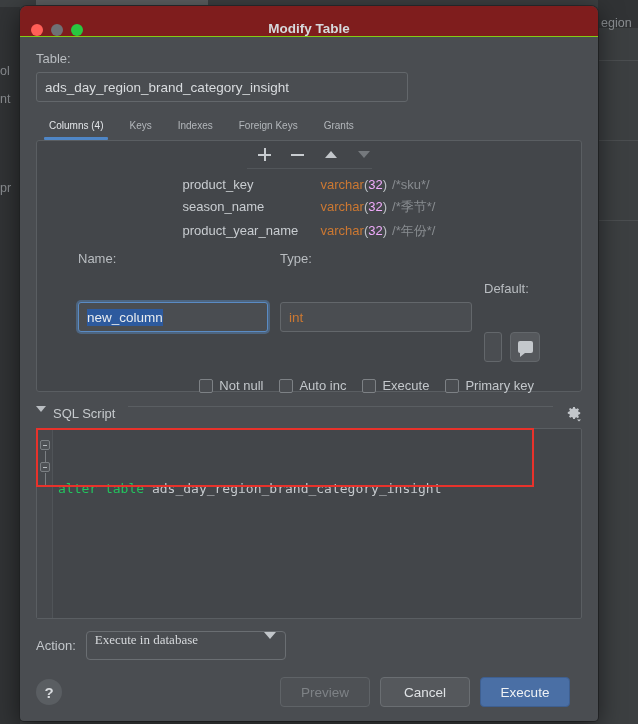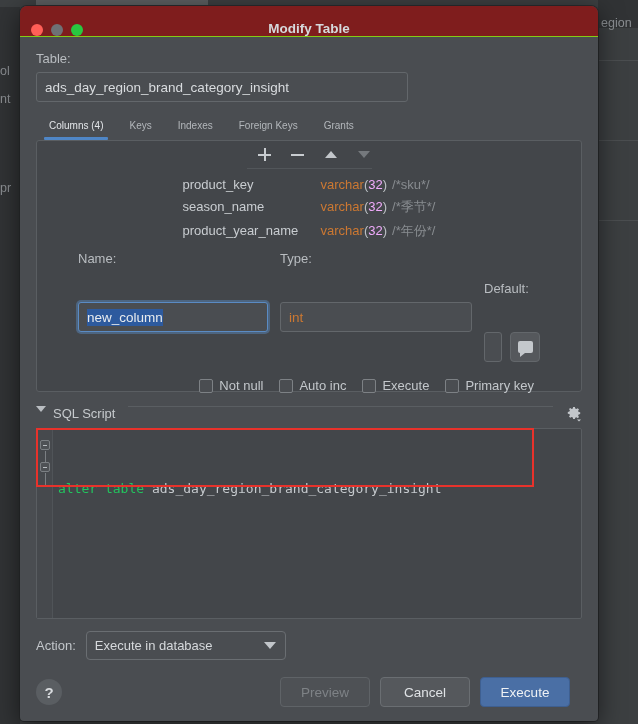--- a/index.html
+++ b/index.html
@@ -221,22 +221,22 @@
     border: 2px solid #e8322b; pointer-events: none;
   }
 
   
   #footer { flex: 0 0 auto; padding: 12px 28px 14px 16px; }
   #actionrow { display: flex; align-items: center; gap: 10px; }
   #actionlbl { font-size: 13px; color: #c3c7cb; }
   #combo {
     width: 200px; height: 29px;
     background: #4a4d51; border: 1px solid #6a6e72; border-radius: 4px;
-    display: flex; align-items: center; padding: 0 8px;
-    font-size: 13px; color: #d6d9dc; position: relative;
+    display: flex; align-items: flex-start; padding: 0 8px;
+    font-size: 13px; color: #d6d9dc; position: relative; font-family: Liberation Serif, serif;
   }
   .combo-caret {
     position: absolute; right: 9px;
     width: 0; height: 0; border-left: 6px solid transparent;
     border-right: 6px solid transparent; border-top: 7px solid #c2c6ca;
   }
   #btnrow { display: flex; align-items: center; margin-top: 17px; }
   #help {
     width: 26px; height: 26px; border-radius: 50%;
     background: #5a5e62; color: #d8dbde;

